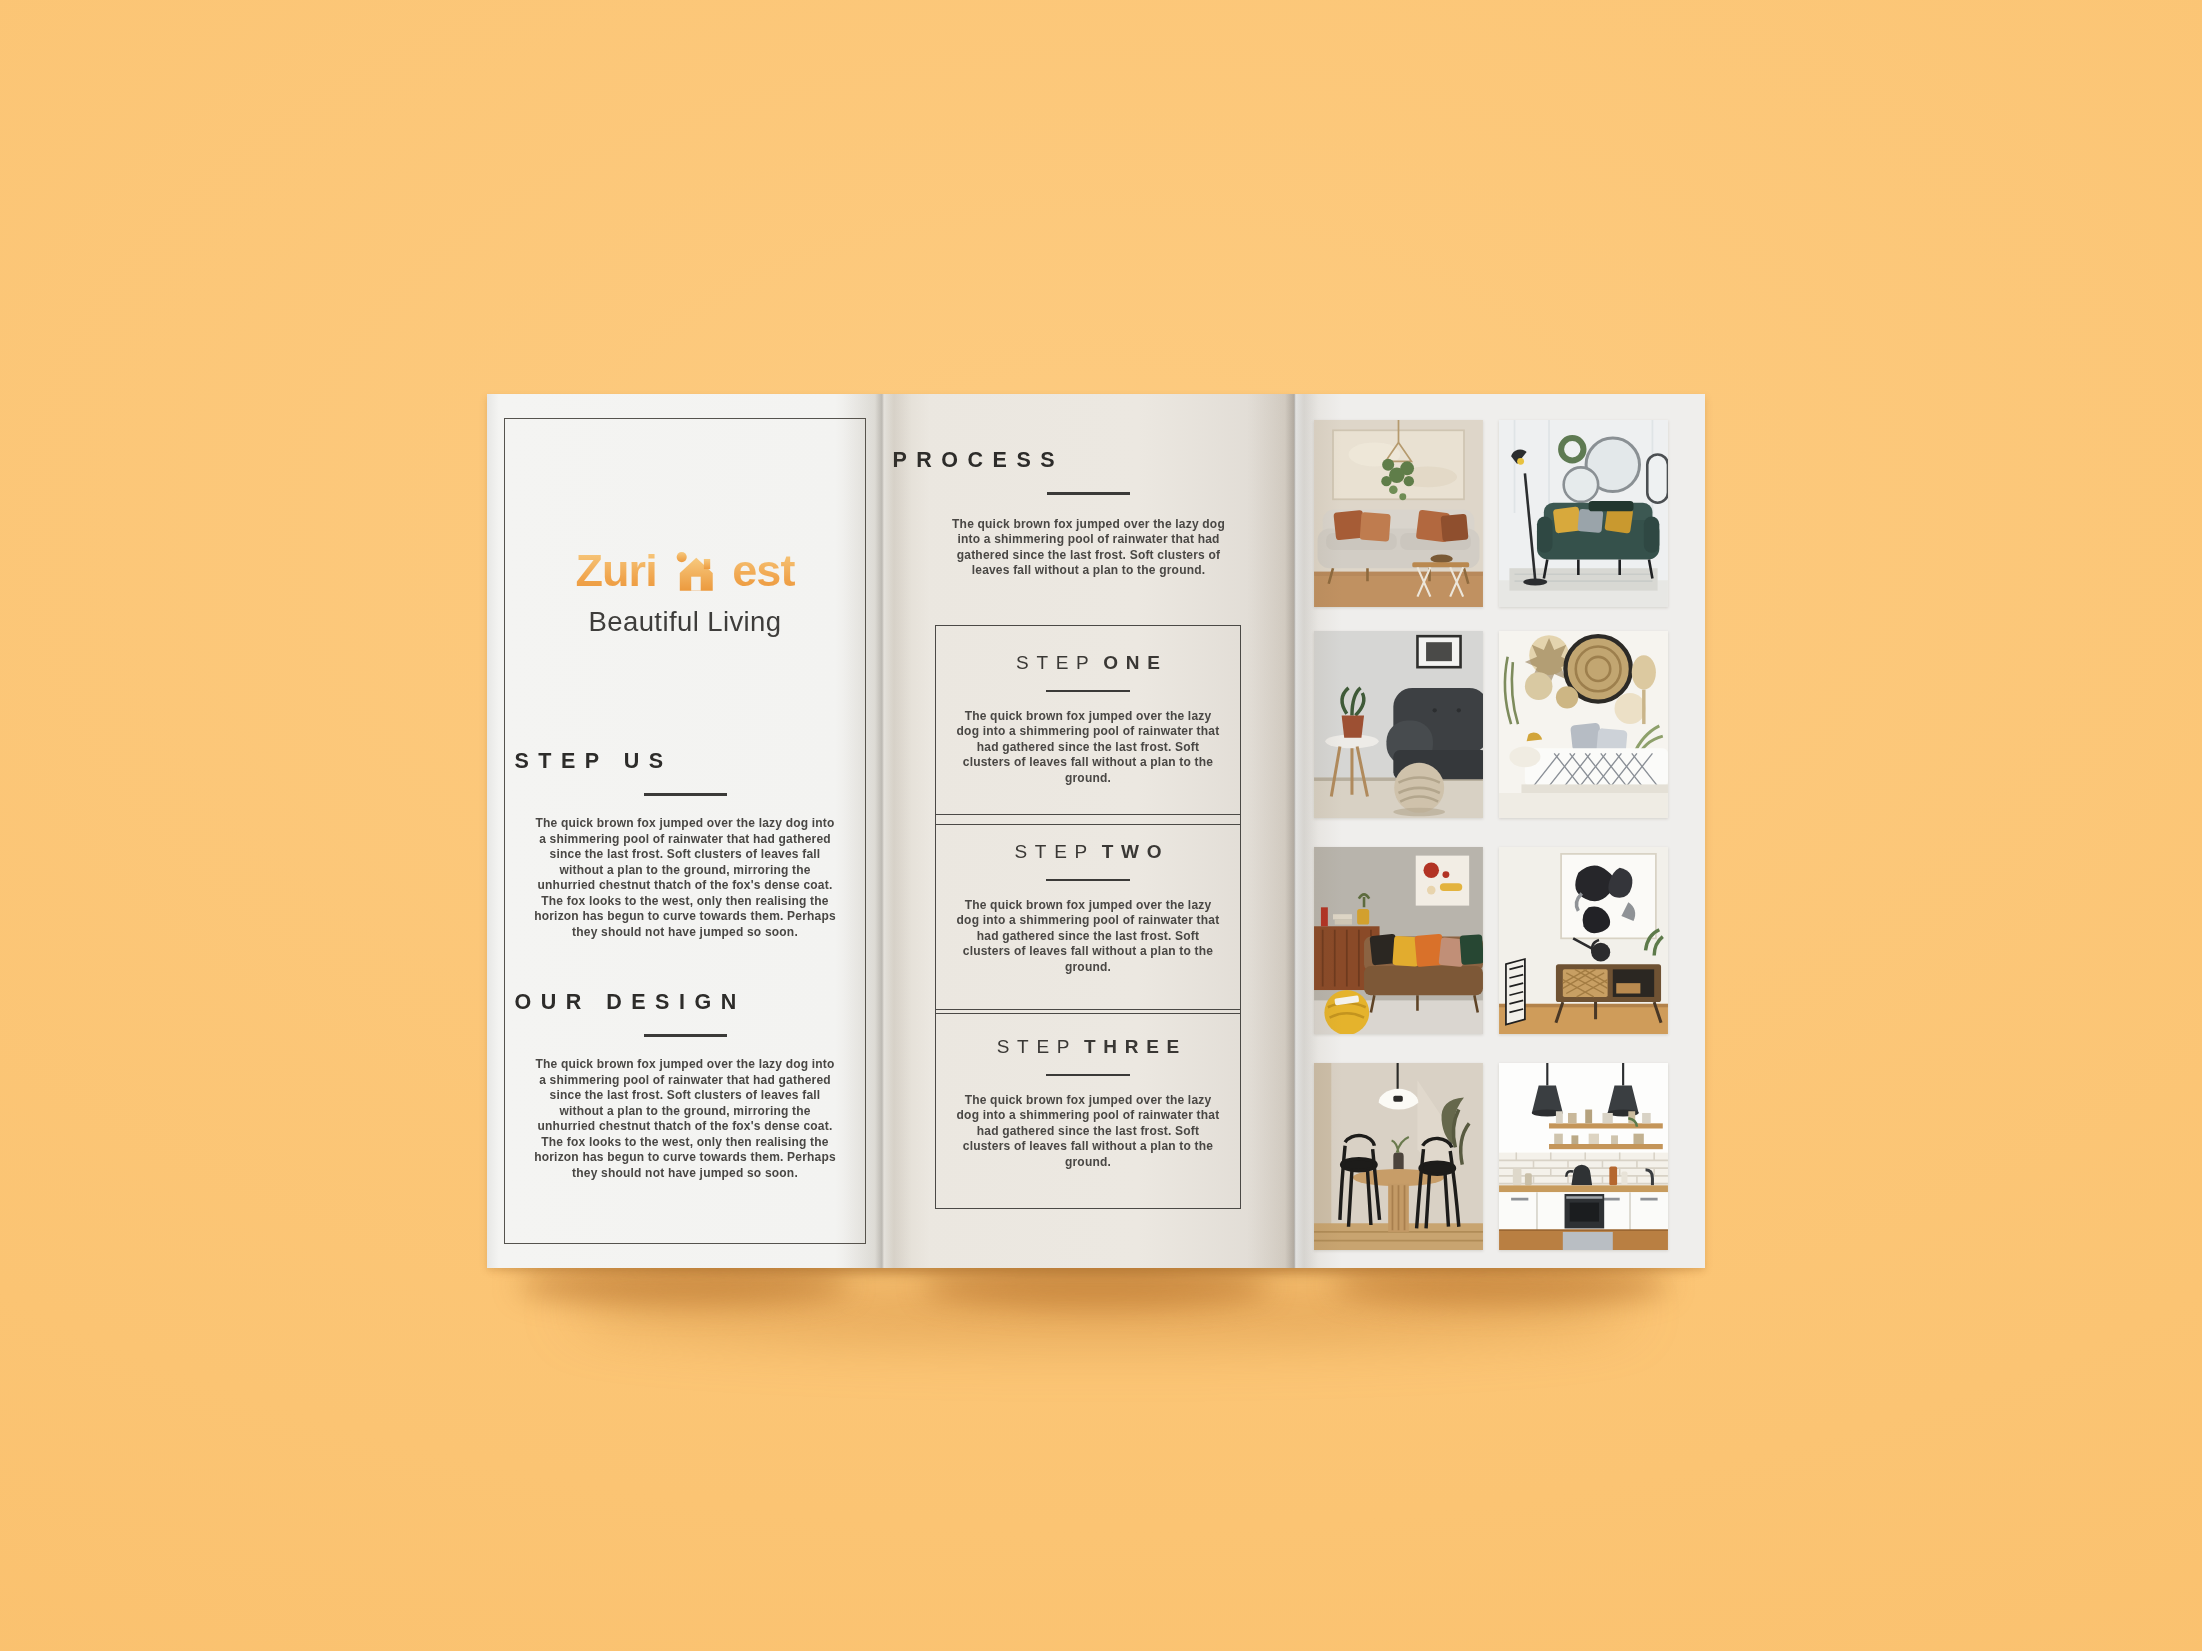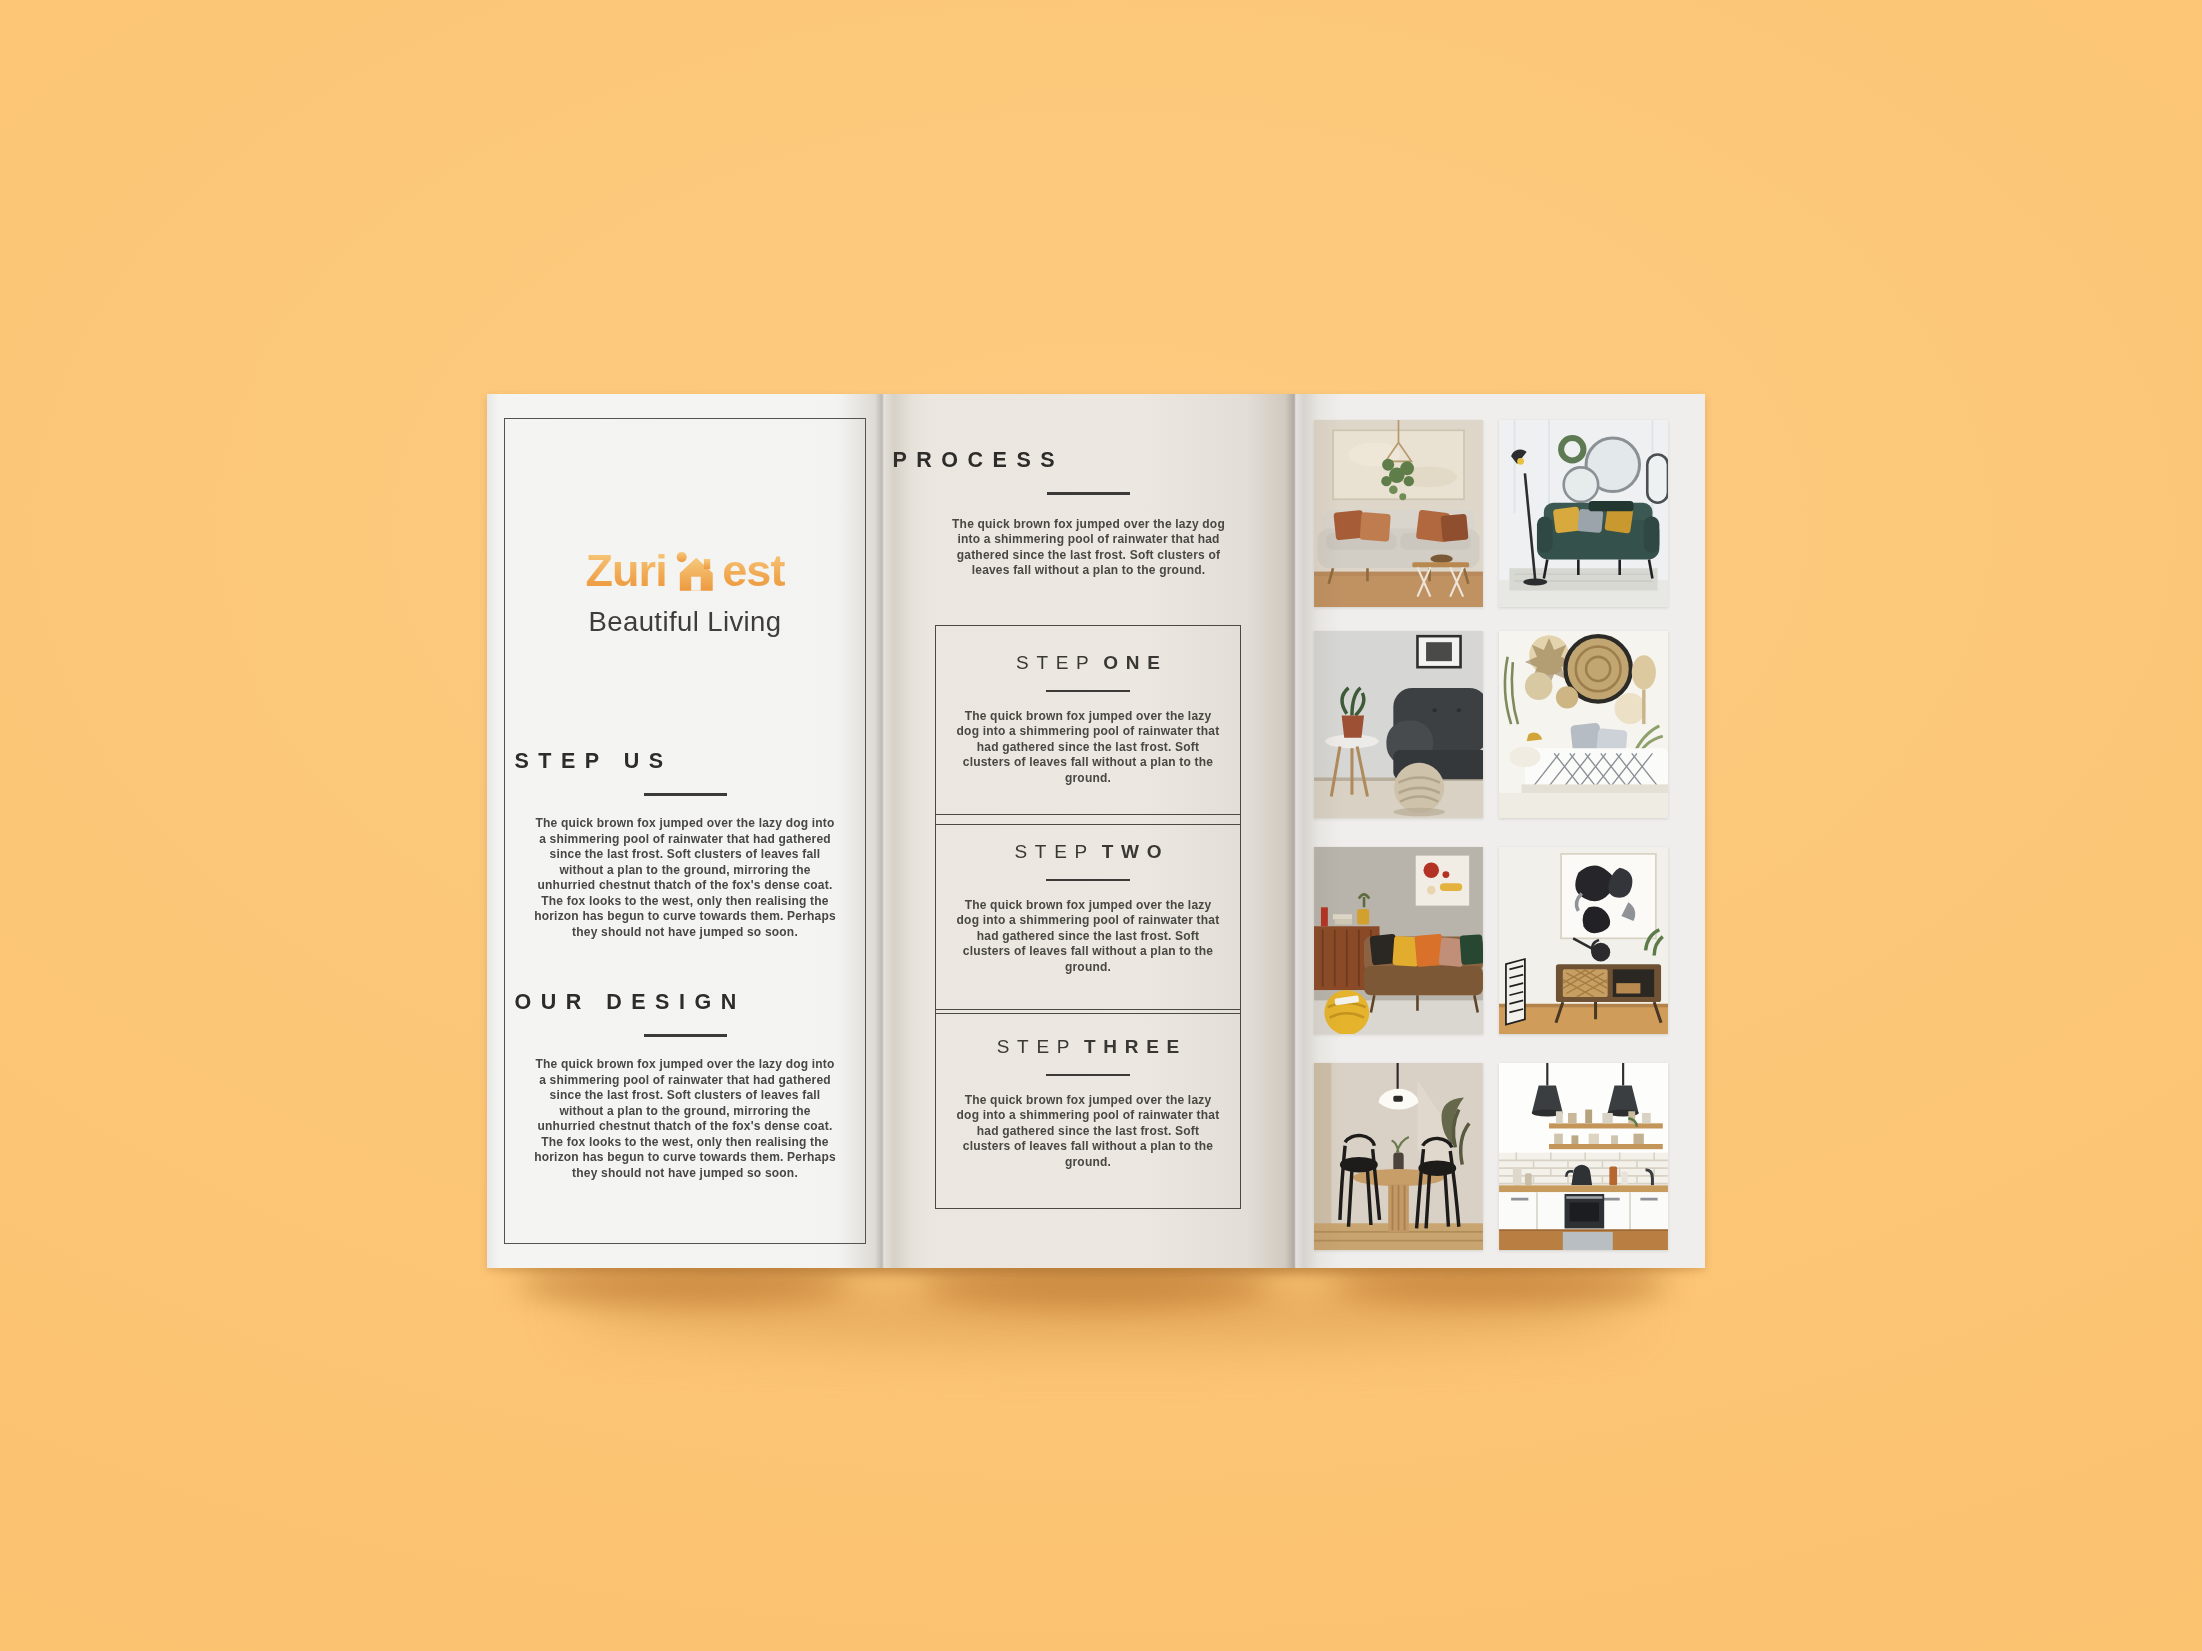--- a/index.html
+++ b/index.html
@@ -42,21 +42,21 @@
   }
   .divider{ width:83px; height:2.6px; background:#3b3a38; margin:19px auto 0; }
   .body-text{
     font-size:12px; line-height:15.5px; font-weight:700; letter-spacing:0.2px;
     color:#494744; text-align:center; margin:0 auto;
   }
 
   
   .cover-frame{ position:absolute; left:17px; right:17px; top:24px; bottom:24px; border:1.7px solid #55534e; }
   .logo-area{ position:absolute; left:0; right:0; top:131px; text-align:center; }
-  .logo-line{ display:flex; align-items:flex-end; justify-content:center; gap:7px; }
+  .logo-line{ display:flex; align-items:flex-end; justify-content:center; gap:17px; }
   .logo-word{
     font-size:45px; font-weight:700; letter-spacing:-0.9px; color:#f0a44c;
     line-height:41px;
   }
   @supports ((-webkit-background-clip:text) or (background-clip:text)){
     .logo-word{
       background:linear-gradient(180deg,#f7c97e 0%,#f0a44c 70%,#ec9a3e 100%);
       -webkit-background-clip:text; background-clip:text; color:transparent;
     }
   }

